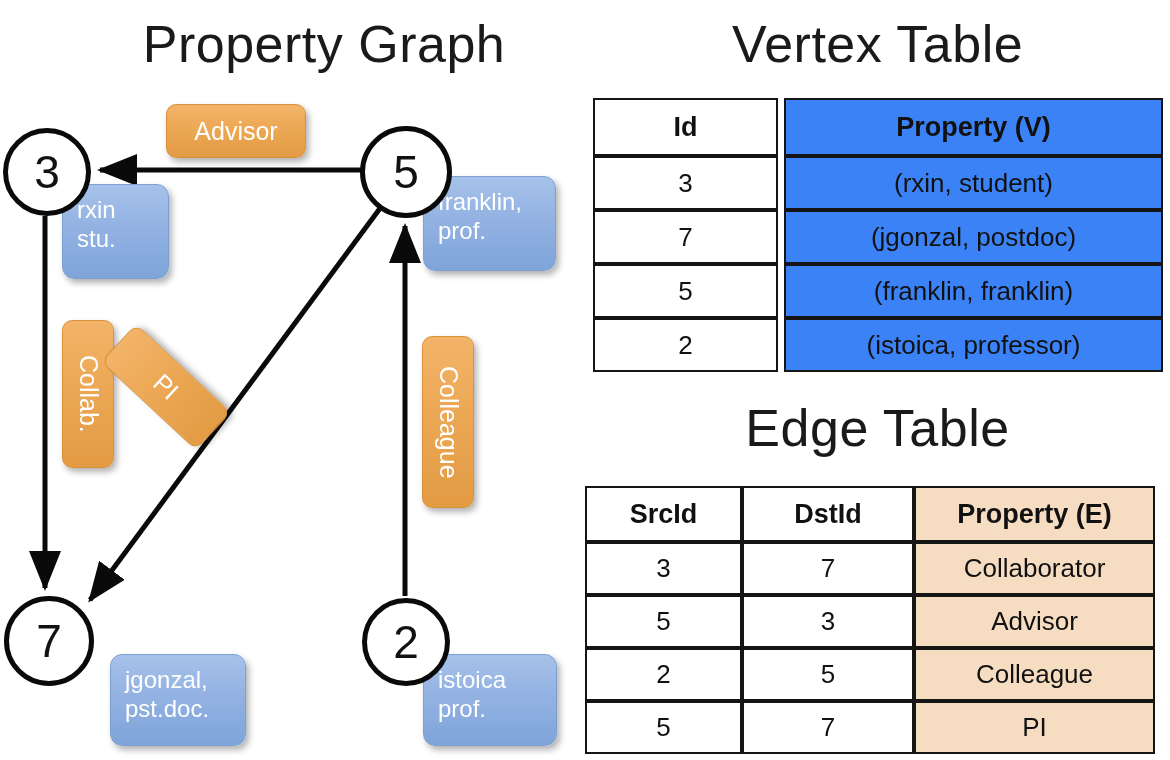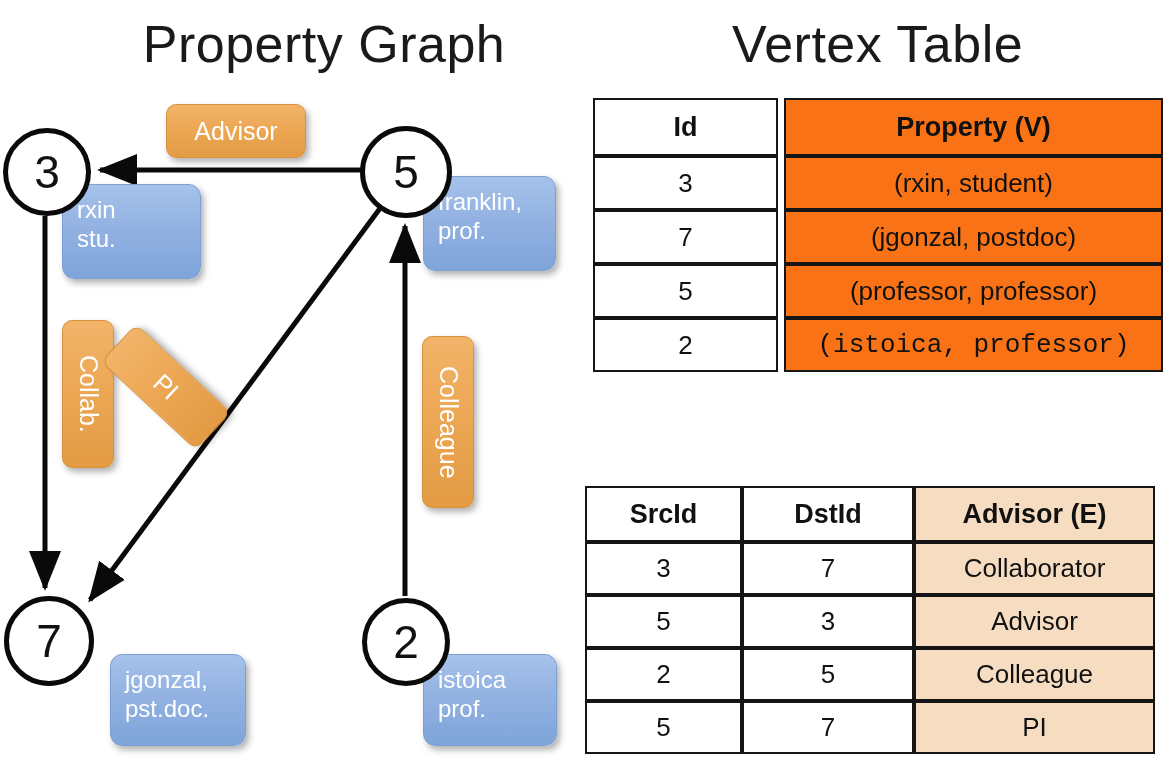--- a/index.html
+++ b/index.html
@@ -98,21 +98,21 @@
     border: 2px solid #151515;
     padding: 0;
     text-align: center;
     font-weight: 300;
     font-size: 26px;
     color: #111;
     box-sizing: border-box;
   }
   .tbl th { font-weight: 700; font-size: 27px; }
   .spacer-col { border: none !important; width: 6px; background: transparent; }
-  .cell-blue { background: #f97316; }
+  .cell-blue { background: #3b82f6; }
   .cell-orange { background: #f6ddc2; }
 </style>
 </head>
 <body>
 
 <div class="panel" id="graph-panel">
 
   <div class="big-title" style="left:0; top:14px; width:560px;margin-left:44px;">Property Graph</div>
 
   <svg id="graph-svg" width="585" height="760">
@@ -148,21 +148,21 @@
   </div>
 
   <div class="edge-badge" style="left:140px; top:322px; width:52px; height:130px; transform:rotate(-47deg); transform-origin:center center;">
     <span class="vtxt">PI</span>
   </div>
 
   <div class="edge-badge" style="left:422px; top:336px; width:52px; height:172px;">
     <span class="vtxt">Colleague</span>
   </div>
 
-  <div class="prop-box" style="left:62px; top:184px; width:139px; height:95px;">
+  <div class="prop-box" style="left:62px; top:184px; width:107px; height:95px;">
     <div>rxin</div>
     <div>stu.</div>
   </div>
 
   <div class="prop-box" style="left:423px; top:176px; width:133px; height:95px;">
     <div>franklin,</div>
     <div>prof.</div>
   </div>
 
   <div class="prop-box" style="left:62px; top:654px; width:136px; height:92px;margin-left:48px;">
@@ -211,40 +211,41 @@
         <td class="cell-blue" style="height:54px;">(rxin, student)</td>
       </tr>
       <tr>
         <td style="height:54px;">7</td>
         <td class="spacer-col"></td>
         <td class="cell-blue" style="height:54px;">(jgonzal, postdoc)</td>
       </tr>
       <tr>
         <td style="height:54px;">5</td>
         <td class="spacer-col"></td>
-        <td class="cell-blue" style="height:54px;">(professor, professor)</td>
+        <td class="cell-blue" style="height:54px;">(franklin, franklin)</td>
       </tr>
       <tr>
         <td style="height:54px;">2</td>
         <td class="spacer-col"></td>
-        <td class="cell-blue" style="height:54px;font-family:Liberation Mono, monospace;">(istoica, professor)</td>
+        <td class="cell-blue" style="height:54px;">(istoica, professor)</td>
       </tr>
     </tbody>
   </table>
 </div>
 
 <div class="panel" id="edge-panel" style="left:585px; top:392px; width:585px; height:368px;">
 
+  <div class="big-title" style="left:0; top:6px; width:585px;">Edge Table</div>
 
   <table class="tbl" style="left:0; top:94px; width:570px;">
     <thead>
       <tr>
         <th style="width:157px; height:56px;">SrcId</th>
         <th style="width:172px; height:56px;">DstId</th>
-        <th class="cell-orange" style="width:241px; height:56px;">Advisor (E)</th>
+        <th class="cell-orange" style="width:241px; height:56px;">Property (E)</th>
       </tr>
     </thead>
     <tbody>
       <tr>
         <td style="height:53px;">3</td>
         <td style="height:53px;">7</td>
         <td class="cell-orange" style="height:53px;">Collaborator</td>
       </tr>
       <tr>
         <td style="height:53px;">5</td>

